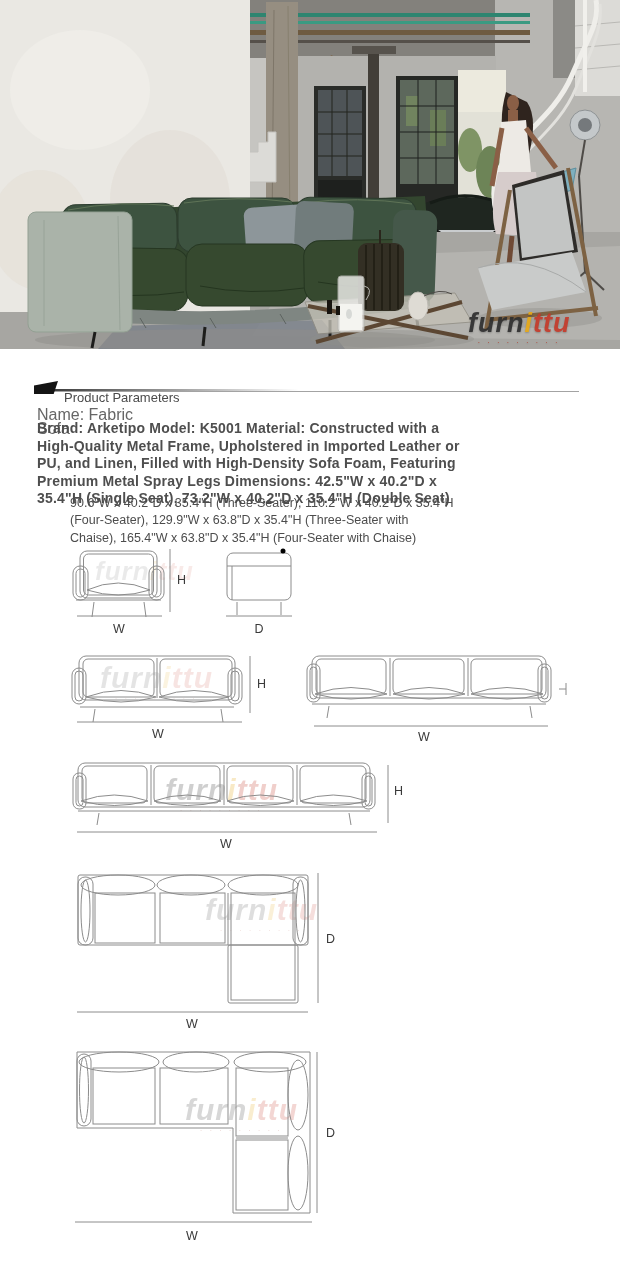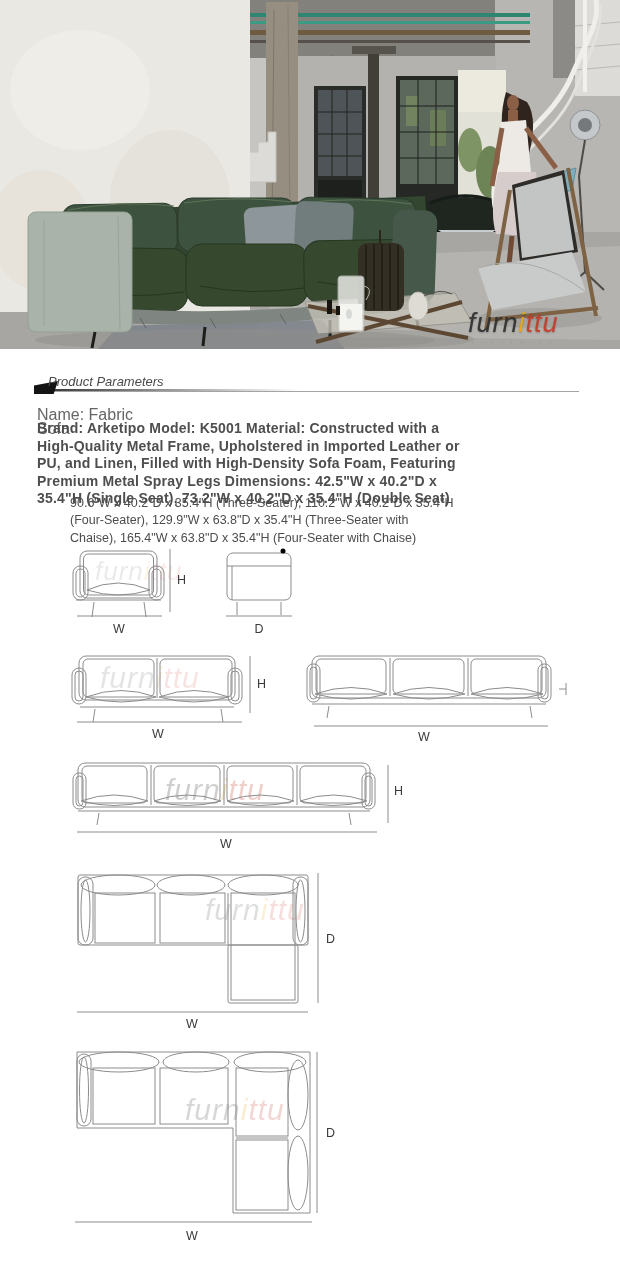--- a/index.html
+++ b/index.html
@@ -2,21 +2,21 @@
 <html><head>
 <meta charset="utf-8">
 <style>
   html,body{margin:0;padding:0;background:#ffffff;}
   .page{position:relative;width:620px;height:1263px;background:#ffffff;overflow:hidden;
         font-family:"Liberation Sans", sans-serif;}
   
   .hero{position:absolute;left:0;top:0;width:620px;height:349px;overflow:hidden;background:#c9c8c4;}
   .hero svg{display:block;}
   
-  .wm{position:absolute;font-weight:normal;font-style:italic;letter-spacing:1px;white-space:nowrap;
+  .wm{position:absolute;font-weight:bold;font-style:italic;letter-spacing:1px;white-space:nowrap;
       font-family:"Liberation Sans", sans-serif;line-height:1;}
   .wm .p1{color:#3b3b3b;}
   .wm .p2{color:#e6a817;}
   .wm .p3{color:#c43a2a;}
   .wm .tag{display:block;font-size:6px;letter-spacing:3px;color:#b05040;font-style:normal;
            text-align:center;margin-top:2px;}
   .wm-photo{left:468px;top:310px;font-size:27px;opacity:.92;text-shadow:0 1px 2px rgba(0,0,0,.25);z-index:3;}
   .wm-photo .p1{color:#2e2e2e;}
   .wm-d1{left:95px;top:558px;font-size:26px;opacity:.10;z-index:1;}
   .wm-d2{left:100px;top:663px;font-size:30px;opacity:.13;z-index:1;}
@@ -219,21 +219,21 @@
         <rect x="336" y="306" width="4" height="9" fill="#17140f"></rect>
         <ellipse cx="349" cy="314" rx="3" ry="5" fill="#cfd2cf" opacity=".8"></ellipse>
       </g>
     </svg>
 
     <div class="wm wm-photo"><span class="p1">furn</span><span class="p2">i</span><span class="p3">ttu</span><span class="tag">· · · ·   ·   · · · ·</span>
     </div>
   </div>
 
   <div class="sec-marker"></div>
-  <h2 class="sec-title" style="margin:0;font-weight:normal;font-style:italic;">Product Parameters</h2>
+  <h2 class="sec-title" style="margin:16px;font-weight:normal;">Product Parameters</h2>
   <div class="sec-rule-dark"></div>
   <div class="sec-rule"></div>
 
   <div class="txt name-line">Name: Fabric
 Sofa</div>
   <div class="txt desc">Brand: Arketipo Model: K5001 Material: Constructed with a
 High-Quality Metal Frame, Upholstered in Imported Leather or
 PU, and Linen, Filled with High-Density Sofa Foam, Featuring
 Premium Metal Spray Legs Dimensions: 42.5"W x 40.2"D x
 35.4"H (Single Seat), 73.2"W x 40.2"D x 35.4"H (Double Seat)</div>

